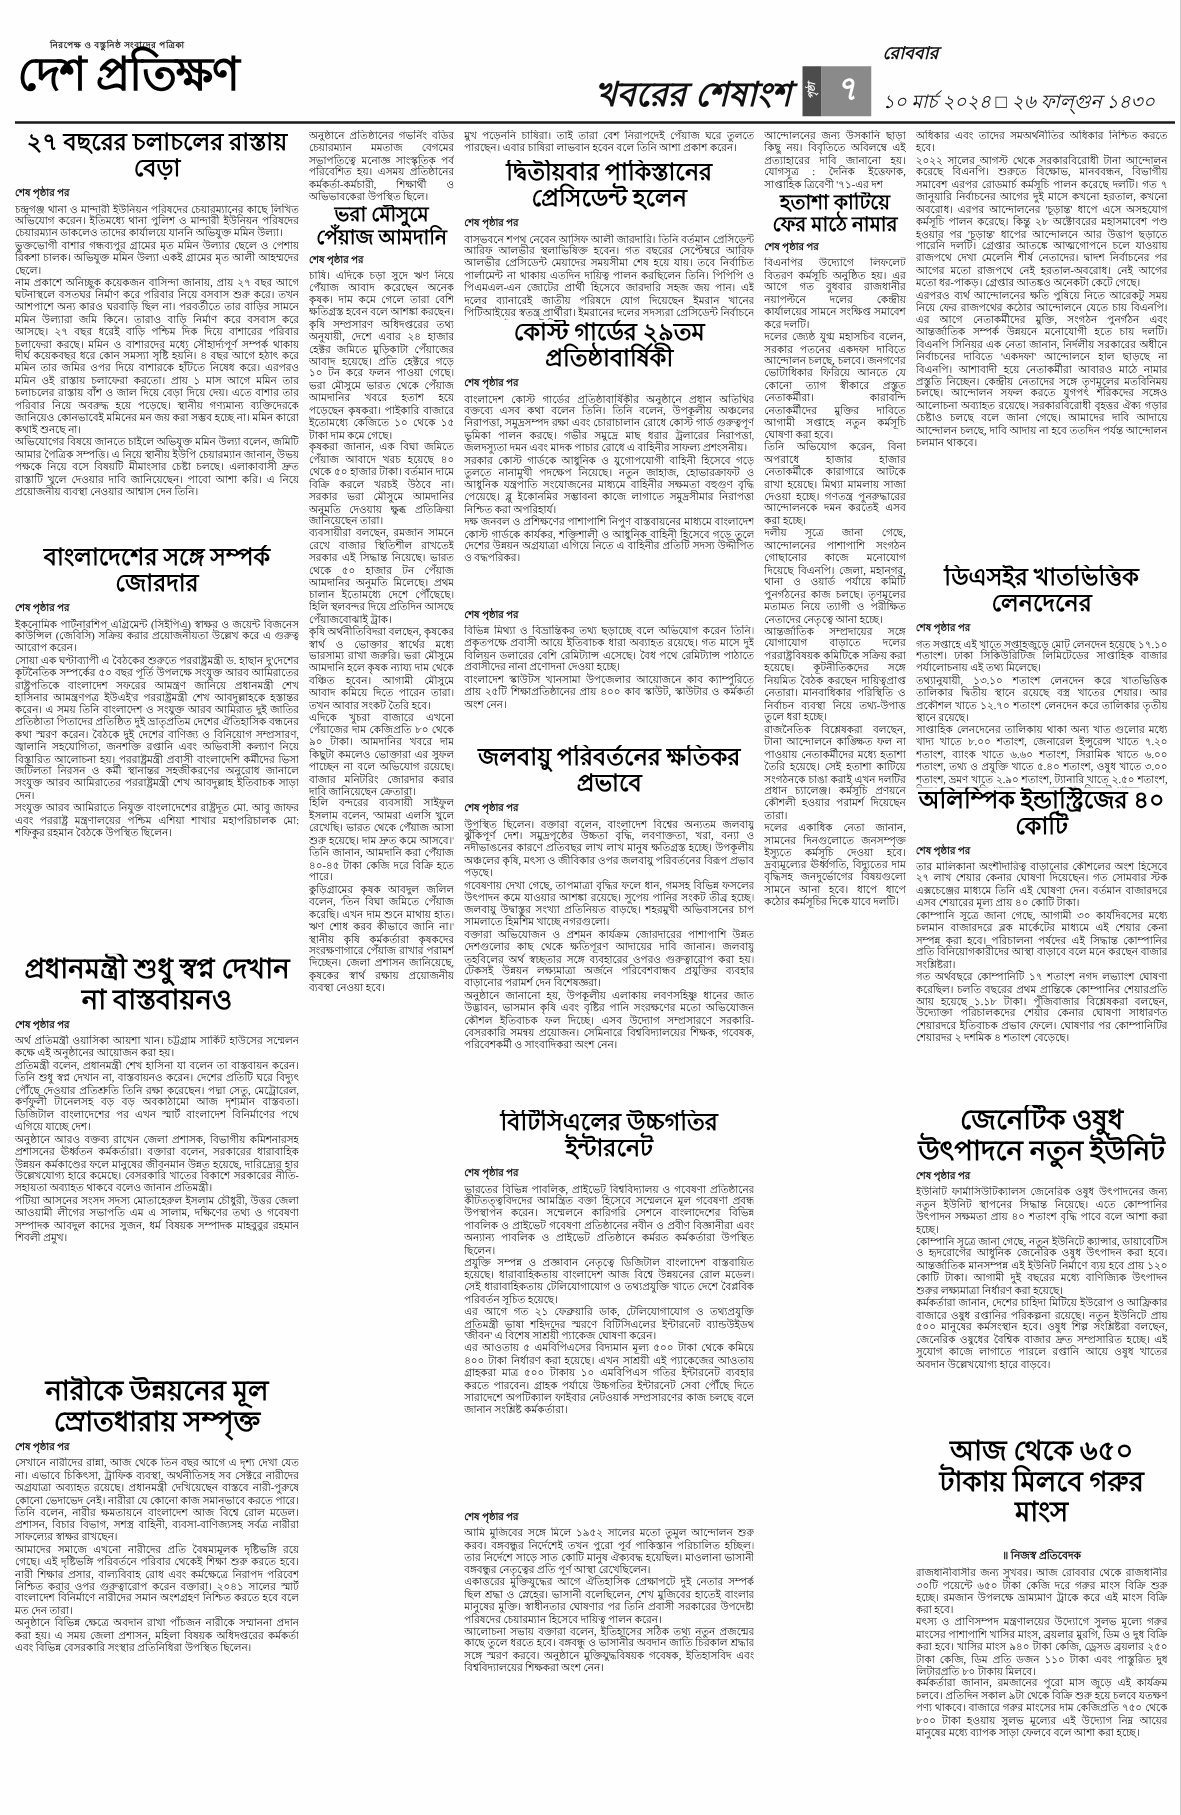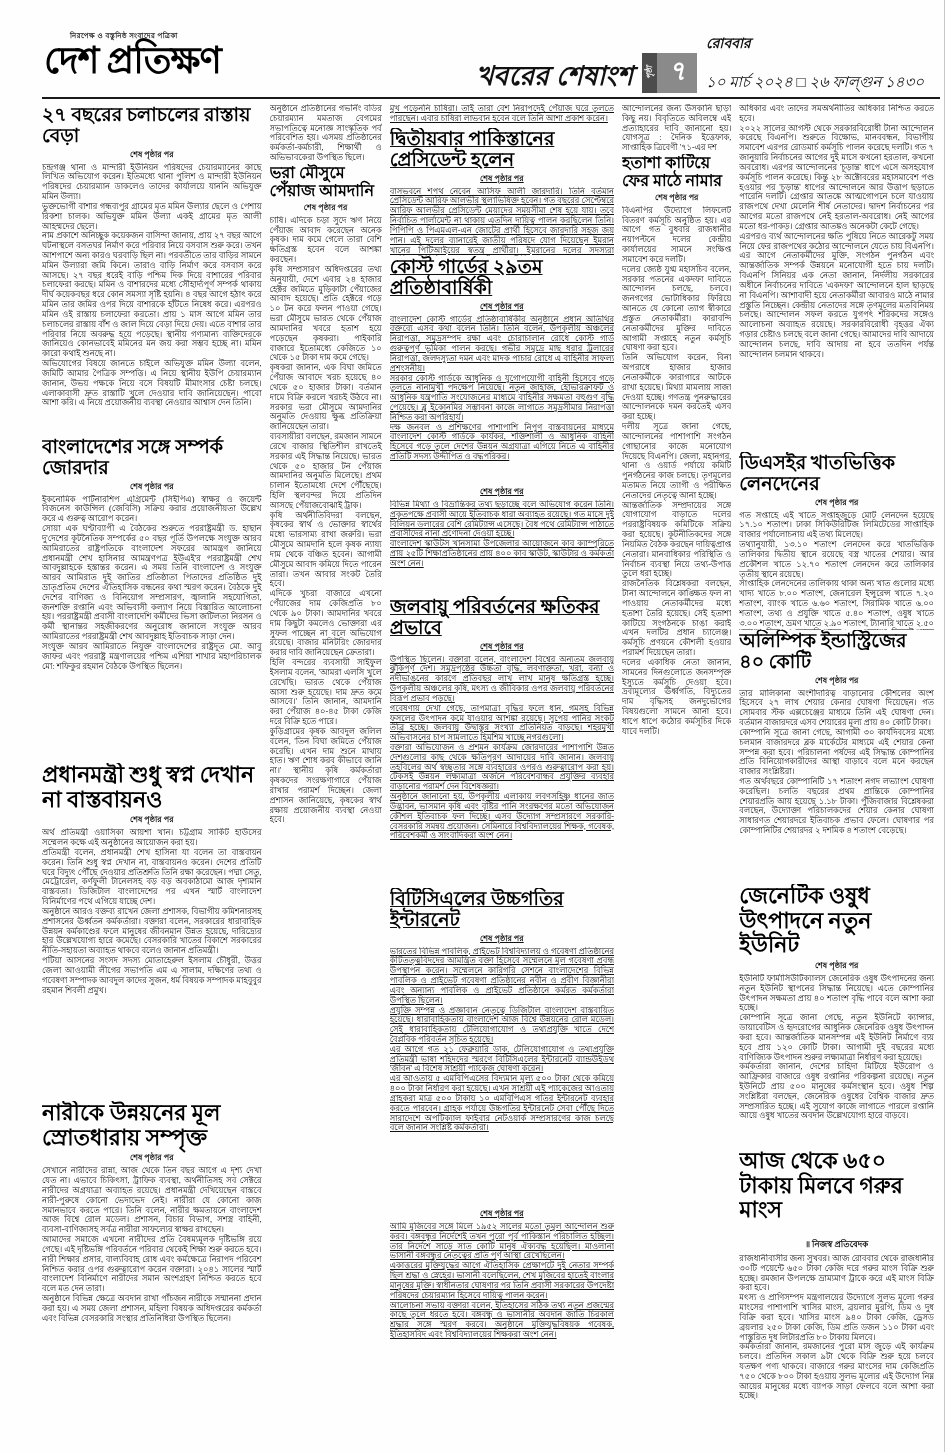--- a/index.html
+++ b/index.html
@@ -6,21 +6,20 @@
   .page{
     position:relative;
     width:945px;height:1452px;
     margin:0 auto;
     background:#fefefe;
     font-family:"Liberation Serif","DejaVu Serif",serif;
     color:#111;
     overflow:hidden;
     border-right:1px solid #c9c9c9;
     box-sizing:border-box;
-    padding-left:30px;
   }
   
   .hdr{position:relative;height:99px;}
   .masthead{position:absolute;left:14px;top:30px;}
   .masthead .tagline{font-size:7px;font-weight:bold;color:#222;letter-spacing:.5px;margin-left:26px;}
   .masthead .mast{font-size:37px;font-weight:bold;letter-spacing:-1px;line-height:1;color:#000;}
   .hdr-right{position:absolute;right:20px;top:34px;display:flex;align-items:flex-end;gap:9px;font-style:italic;}
   .section-title{font-size:27px;font-weight:bold;line-height:1.2;white-space:nowrap;padding-top:2px;}
   .pagebox{display:flex;}
   .pagebox .pglabel{
@@ -39,30 +38,30 @@
   
   .cols{
     display:flex;gap:8px;
     padding:5px 10px 6px 12px;
     height:1341px;box-sizing:border-box;
     overflow:hidden;
   }
   .track{display:flex;flex-direction:column;overflow:hidden;}
   .tA{width:229px;}
   .tB{width:117px;}
-  .tCD{width:234px;text-decoration:underline;}
+  .tCD{width:234px;}
   .tE{width:114px;}
   .tF{width:203px;}
   .story{overflow:hidden;flex-shrink:0;}
   .grow{flex:1 1 auto;}
-  .hl{font-weight:bold;text-align:left;line-height:1.12;color:#000;}
+  .hl{font-weight:bold;text-align:center;line-height:1.12;color:#000;}
   .hl-lg{font-size:19px;}
   .hl-md{font-size:22px;}
   .hl-sm{font-size:16px;}
-  .cont{font-size:8px;font-weight:bold;text-align:center;margin:1px 0 2px;}
+  .cont{font-size:8px;font-weight:bold;margin:1px 0 2px;}
   .byline{font-size:8.5px;font-weight:bold;text-align:center;margin:15px 0 2px;}
   .bd{
     font-size:8.3px;line-height:1.185;
     text-align:justify;white-space:pre-line;
     overflow:hidden;height:100%;
   }
   .cont-top{margin-bottom:3px;}
 </style>
 </head>
 <body>

